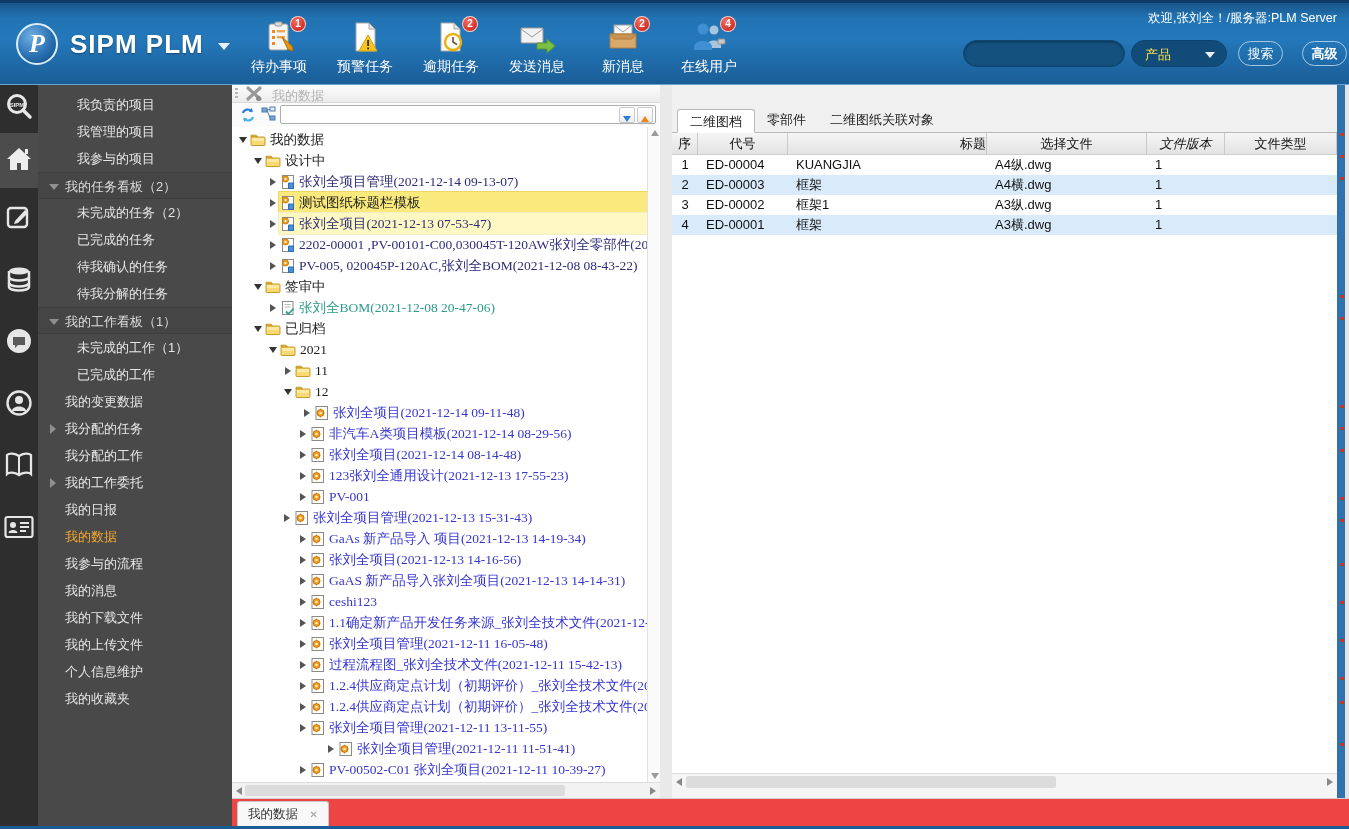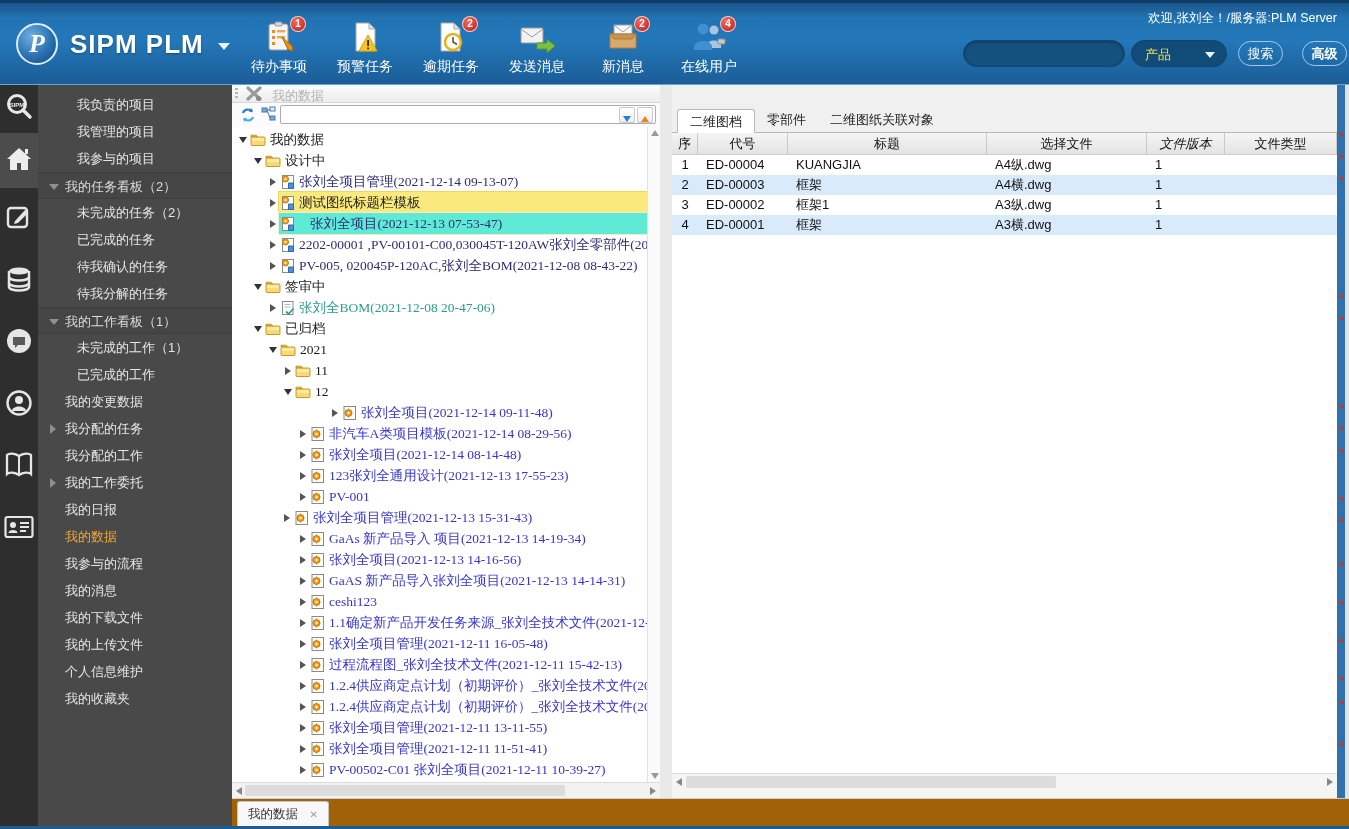--- a/index.html
+++ b/index.html
@@ -83,21 +83,21 @@
          border-right:4px solid transparent; border-bottom:6px solid #ef8318; }
 
   .tree-body { position:absolute; left:0; top:42px; width:415px; height:655px; overflow:hidden; padding-top:2px; }
   .tree-row { height:21px; display:flex; align-items:center; white-space:nowrap;
          font-family:"Liberation Serif","DejaVu Serif",serif; font-size:13.5px; cursor:pointer; }
   .tr-arrow { width:13px; flex:0 0 13px; display:flex; justify-content:center; }
   .t-exp { width:0; height:0; border-left:4px solid transparent; border-right:4px solid transparent; border-top:6px solid #333; }
   .t-col { width:0; height:0; border-top:4px solid transparent; border-bottom:4px solid transparent; border-left:6px solid #555; }
   .tr-inner { display:flex; align-items:center; flex:1 1 auto; height:21px; }
   .tr-inner.sel-strong { background:#fae97c; outline:1px solid #ecd763; }
-  .tr-inner.sel-weak { background:#5eead4; outline:1px solid #f3ecc4;gap:11px; }
+  .tr-inner.sel-weak { background:#fef9c3; outline:1px solid #f3ecc4; }
   .tr-icon { margin:0 4px 0 1px; display:inline-flex; }
   .c-black { color:#1c1c1c; } .c-navy { color:#2e2e78; } .c-blue { color:#3636cf; } .c-teal { color:#2d9c8c; }
 
   .vscroll { position:absolute; right:0; top:42px; width:13px; height:655px; background:#fafafa; border-left:1px solid #e2e2e2; }
   .vs-up { position:absolute; top:3px; left:3px; width:0; height:0; border-left:4px solid transparent;
          border-right:4px solid transparent; border-bottom:6px solid #9a9a9a; }
   .vs-dn { position:absolute; bottom:3px; left:3px; width:0; height:0; border-left:4px solid transparent;
          border-right:4px solid transparent; border-top:6px solid #9a9a9a; }
   .hscroll { position:absolute; left:0; top:697px; width:428px; height:16px; background:#f2f2f2; border-top:1px solid #dcdcdc; }
   .hs-l { position:absolute; left:4px; top:4px; width:0; height:0; border-top:4px solid transparent;
@@ -129,21 +129,21 @@
   .rp-hscroll { position:absolute; left:0; top:688px; width:665px; height:17px; background:#f5f5f5; border-top:1px solid #ddd; }
   .rp-hscroll .hs-thumb { left:14px; width:370px; top:2px; height:12px; }
   .rp-filler { position:absolute; left:0; top:705px; width:665px; height:8px; background:#f5f5f5; }
 
   
   .edge { position:absolute; left:1337px; top:85px; width:8px; height:741px; background:#3072ad; }
   .edge-mark { position:absolute; left:3px; width:4px; height:3px; background:#c2392b; }
   .edge-fill { position:absolute; left:1345px; top:85px; width:4px; height:741px; background:#e3e3e3; }
 
   
-  .bbar { position:absolute; left:232px; top:798px; width:1117px; height:28px; background:#a16207; border-top:1px solid #cfcfcf; }
+  .bbar { position:absolute; left:232px; top:798px; width:1117px; height:28px; background:#ef4444; border-top:1px solid #cfcfcf; }
   .btab { position:absolute; left:5px; top:2px; height:26px; background:#f8f8f8; border:1px solid #c6c6c6;
          border-bottom:none; border-radius:3px 3px 0 0; padding:0 10px; line-height:24px; font-size:12.5px;
          color:#333; cursor:pointer; }
   .btab .bclose { display:inline-block; margin-left:8px; color:#9a9a9a; font-size:10px; cursor:pointer; }
   .blueline { position:absolute; left:0; top:826px; width:1349px; height:3px; background:#1c5c94; }
 </style>
 </head>
 <body>
 
 <div class="screen">
@@ -572,21 +572,21 @@
             <span class="tr-icon">
               <svg width="16" height="14" viewBox="0 0 16 14">
                 <path d="M1 4 L1 2.2 L6.2 2.2 L7.4 4 Z" fill="#f5cf5c" stroke="#b8860b" stroke-width="0.8"></path>
                 <rect x="1" y="4" width="14" height="8.5" rx="1" fill="#f8da74" stroke="#b8860b" stroke-width="0.8"></rect>
                 <rect x="2" y="5" width="12" height="3" fill="#fce9a4"></rect>
               </svg>
             </span>
             <span class="c-black">12</span>
           </span>
         </div>
-        <div class="tree-row" style="padding-left: 96px;">
+        <div class="tree-row" style="padding-left: 68px;">
           <span class="tr-arrow">
             <span class="t-col"></span>
           </span>
           <span class="tr-inner">
             <span class="tr-icon">
               <svg width="15" height="16" viewBox="0 0 15 16">
                 <rect x="2" y="1.5" width="11.5" height="13" fill="#fffef6" stroke="#8a8a8a"></rect>
                 <circle cx="6.5" cy="8" r="3.4" fill="#f6a21d" stroke="#c4761a"></circle>
                 <circle cx="6.5" cy="8" r="1.3" fill="#fde9c2"></circle>
                 <path d="M6.5 3.6 v1.4 M6.5 11 v1.4 M2.6 8 h1.4 M9 8 h1.4 M3.8 5.2 l1 1 M8.2 9.8 l1 1 M9.2 5.2 l-1 1 M4.8 9.8 l-1 1" stroke="#c4761a" stroke-width="0.9"></path>
@@ -828,21 +828,21 @@
               <svg width="15" height="16" viewBox="0 0 15 16">
                 <rect x="2" y="1.5" width="11.5" height="13" fill="#fffef6" stroke="#8a8a8a"></rect>
                 <circle cx="6.5" cy="8" r="3.4" fill="#f6a21d" stroke="#c4761a"></circle>
                 <circle cx="6.5" cy="8" r="1.3" fill="#fde9c2"></circle>
                 <path d="M6.5 3.6 v1.4 M6.5 11 v1.4 M2.6 8 h1.4 M9 8 h1.4 M3.8 5.2 l1 1 M8.2 9.8 l1 1 M9.2 5.2 l-1 1 M4.8 9.8 l-1 1" stroke="#c4761a" stroke-width="0.9"></path>
               </svg>
             </span>
             <span class="c-blue">张刘全项目管理(2021-12-11  13-11-55)</span>
           </span>
         </div>
-        <div class="tree-row" style="padding-left: 64px;">
+        <div class="tree-row" style="padding-left: 92px;">
           <span class="tr-arrow">
             <span class="t-col"></span>
           </span>
           <span class="tr-inner">
             <span class="tr-icon">
               <svg width="15" height="16" viewBox="0 0 15 16">
                 <rect x="2" y="1.5" width="11.5" height="13" fill="#fffef6" stroke="#8a8a8a"></rect>
                 <circle cx="6.5" cy="8" r="3.4" fill="#f6a21d" stroke="#c4761a"></circle>
                 <circle cx="6.5" cy="8" r="1.3" fill="#fde9c2"></circle>
                 <path d="M6.5 3.6 v1.4 M6.5 11 v1.4 M2.6 8 h1.4 M9 8 h1.4 M3.8 5.2 l1 1 M8.2 9.8 l1 1 M9.2 5.2 l-1 1 M4.8 9.8 l-1 1" stroke="#c4761a" stroke-width="0.9"></path>
@@ -884,21 +884,21 @@
   <div class="rpanel">
     <div class="rp-strip"></div>
     <div class="rp-tabs">
         <div class="rp-tab active">二维图档</div>
         <div class="rp-tab">零部件</div>
         <div class="rp-tab">二维图纸关联对象</div>
       </div>
     <div class="rp-thead">
         <div class="rp-th" style="width: 26px;">序号</div>
         <div class="rp-th" style="width: 90px;">代号</div>
-        <div class="rp-th" style="width: 199px;">标题</div>
+        <div class="rp-th" style="width: 199px; text-align: right;">标题</div>
         <div class="rp-th" style="width: 160px;">选择文件</div>
         <div class="rp-th" style="width: 78px; font-style: italic;">文件版本</div>
         <div class="rp-th" style="width: 112px;">文件类型</div>
       </div>
     <div class="rp-rows">
         <div class="rp-row">
           <div class="rp-td center" style="width: 26px;">1</div>
           <div class="rp-td" style="width: 90px;">ED-00004</div>
           <div class="rp-td" style="width: 199px;">KUANGJIA</div>
           <div class="rp-td" style="width: 160px;">A4纵.dwg</div>

